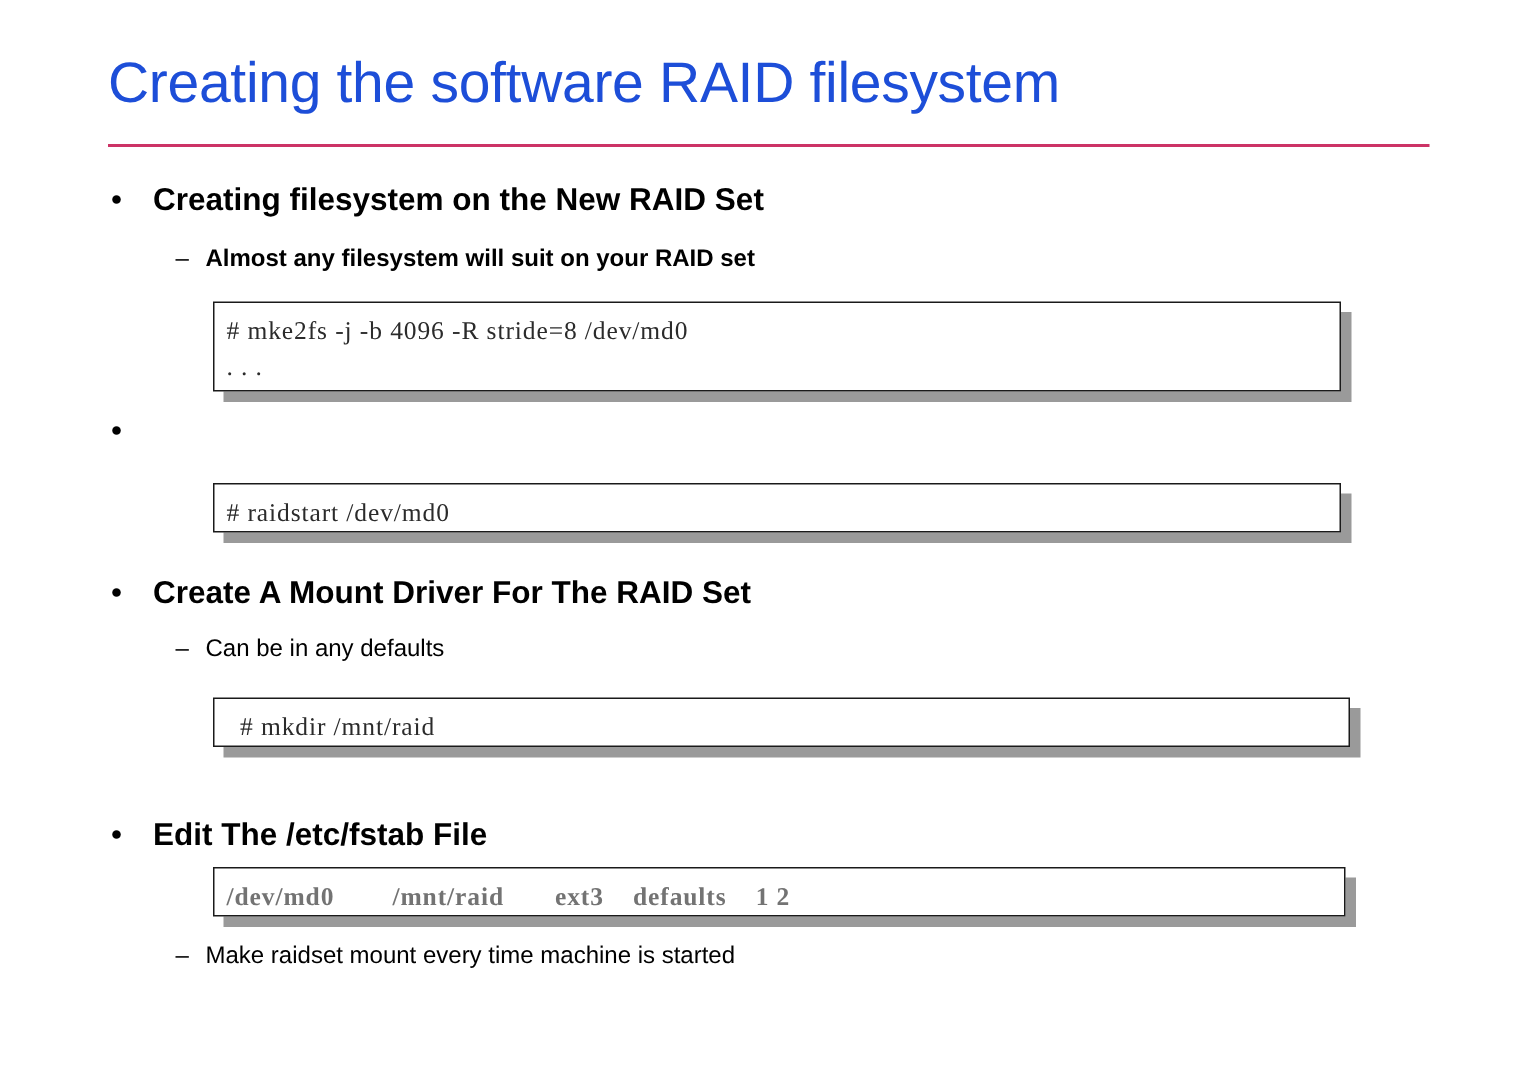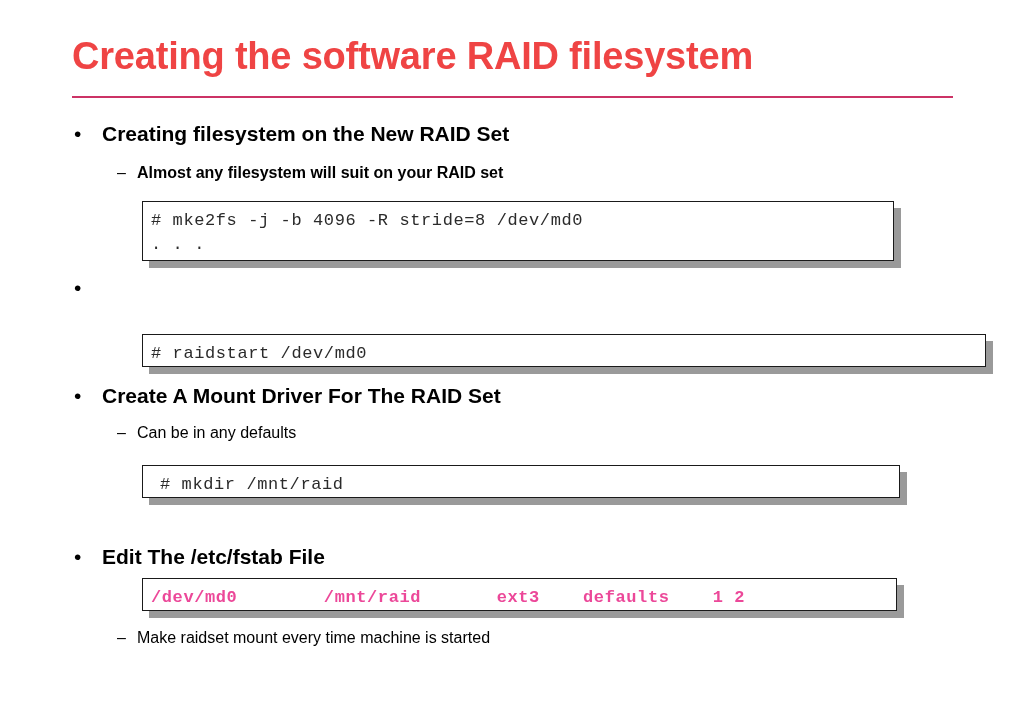--- a/index.html
+++ b/index.html
@@ -24,24 +24,24 @@
     background: #ffffff;
   }
 
   
   .slide-title {
     position: absolute;
     left: 72px;
     top: 36px;
     width: 900px;
     font-size: 38px;
-    font-weight: bold;
+    font-weight: normal;
     line-height: 1.08;
     letter-spacing: -0.2px;
-    color: #ef4444;
+    color: #1d4ed8;
     white-space: nowrap;
   }
 
   .title-rule {
     position: absolute;
     left: 72px;
     top: 96px;
     width: 881px;
     height: 2px;
     background: #cc3366;
@@ -91,30 +91,30 @@
   .codebox {
     position: relative;
     margin: 0;
     background: #ffffff;
     border: 1.6px solid #1a1a1a;
     box-shadow: 7px 7px 0 0 #9a9a9a;
     box-sizing: border-box;
     padding: 7px 8px 7px 8px;
   }
   .codebox .code-line {
-    font-family: Liberation Mono, monospace;
+    font-family: Liberation Serif, serif;
     font-size: 17px;
     line-height: 1.44;
     color: #2b2b2b;
     white-space: pre;
     letter-spacing: 0.6px;
   }
   .codebox.is-bold .code-line {
     font-weight: bold;
-    color: #ec4899;
+    color: #737373;
   }
 
   
   .abs { position: absolute; }
 </style>
 </head>
 <body>
 
 <div class="slide">
 
@@ -134,21 +134,21 @@
 
   <div class="abs codebox" style="left:142px; top:201px; width:752px; height:60px;">
     <div class="code-line"># mke2fs -j -b 4096 -R stride=8 /dev/md0</div>
     <div class="code-line">. . .</div>
   </div>
 
   <div class="abs bullet-l1" style="left:0; top:276px; width:1024px;">
     <span class="marker">•</span>
   </div>
 
-  <div class="abs codebox" style="left:142px; top:334px; width:844px; height:33px;">
+  <div class="abs codebox" style="left:142px; top:322px; width:752px; height:33px;">
     <div class="code-line"># raidstart /dev/md0</div>
   </div>
 
   <div class="abs bullet-l1" style="left:0; top:384px; width:1024px;">
     <span class="marker">•</span>
     <span>Create A Mount Driver For The RAID Set</span>
   </div>
 
   <div class="abs bullet-l2" style="left:0; top:423px; width:1024px;">
     <span class="marker">–</span>

